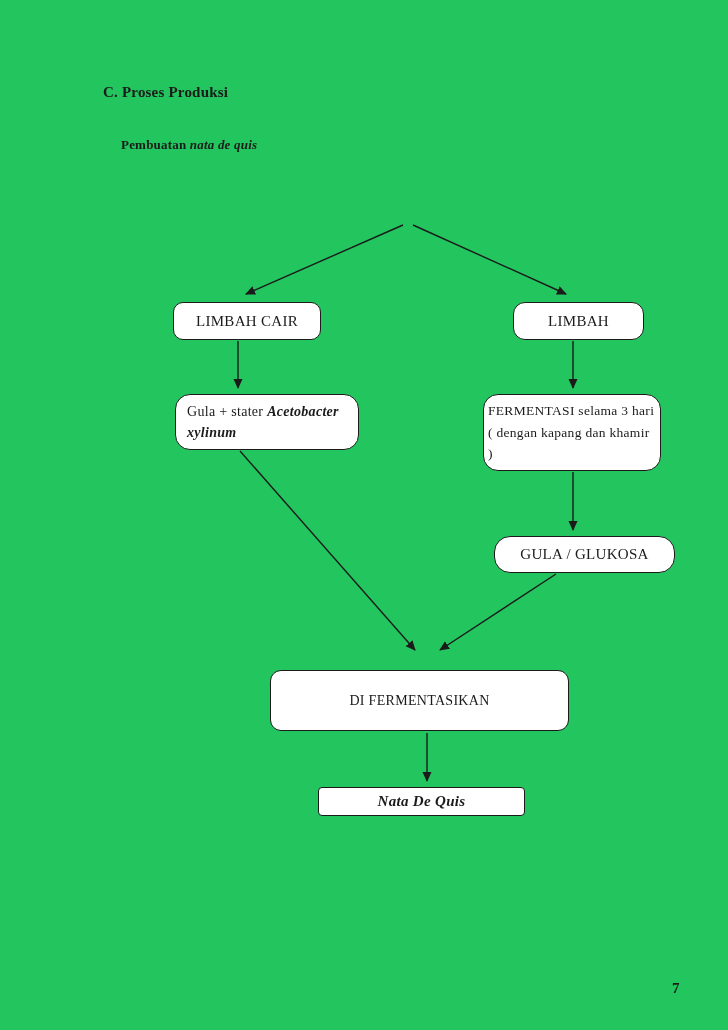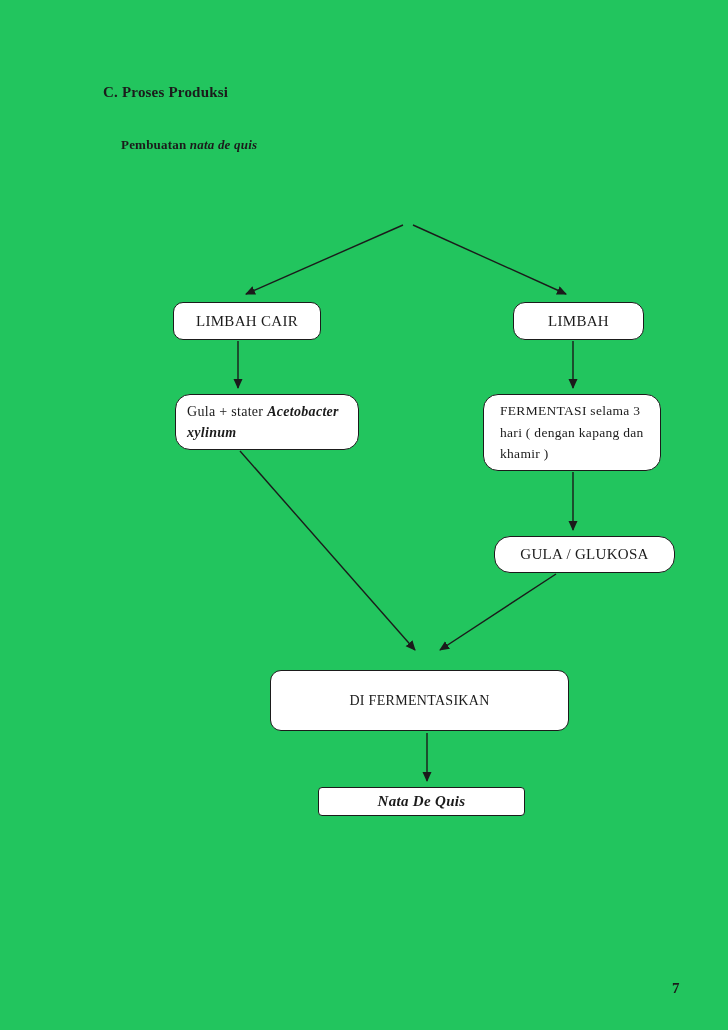--- a/index.html
+++ b/index.html
@@ -54,21 +54,21 @@
     letter-spacing: 0.3px;
     text-align: center;
   }
   .kentang        { left: 337px; top: 188px; width: 145px; height: 34px; border-radius: 8px; }
   .limbah-cair    { left: 173px; top: 302px; width: 148px; height: 38px; border-radius: 10px; }
   .limbah         { left: 513px; top: 302px; width: 131px; height: 38px; border-radius: 12px; }
   .gula-stater    { left: 155px; top: 394px; width: 184px; height: 56px; border-radius: 15px;
                     padding: 5px 11px; font-size: 14px; line-height: 21px;
                     flex-direction: column; align-items: flex-start; text-align: left; margin-left: 20px; }
   .fermentasi     { left: 483px; top: 394px; width: 178px; height: 77px; border-radius: 15px;
-                    padding: 5px 16px; font-size: 13.5px; line-height: 21.5px;
+                    padding: 5px 4px; font-size: 13.5px; line-height: 21.5px;
                     align-items: flex-start; justify-content: flex-start; text-align: left; }
   .gula-glukosa   { left: 494px; top: 536px; width: 181px; height: 37px; border-radius: 16px; }
   .di-fermentasikan { left: 270px; top: 670px; width: 299px; height: 61px; border-radius: 11px;
                     gap: 8px; font-size: 14px; }
   .nata           { left: 318px; top: 787px; width: 207px; height: 29px; border-radius: 4px;
                     font-weight: bold; font-style: italic; }
   .pagenum {
     position: absolute;
     left: 672px;
     top: 980px;

